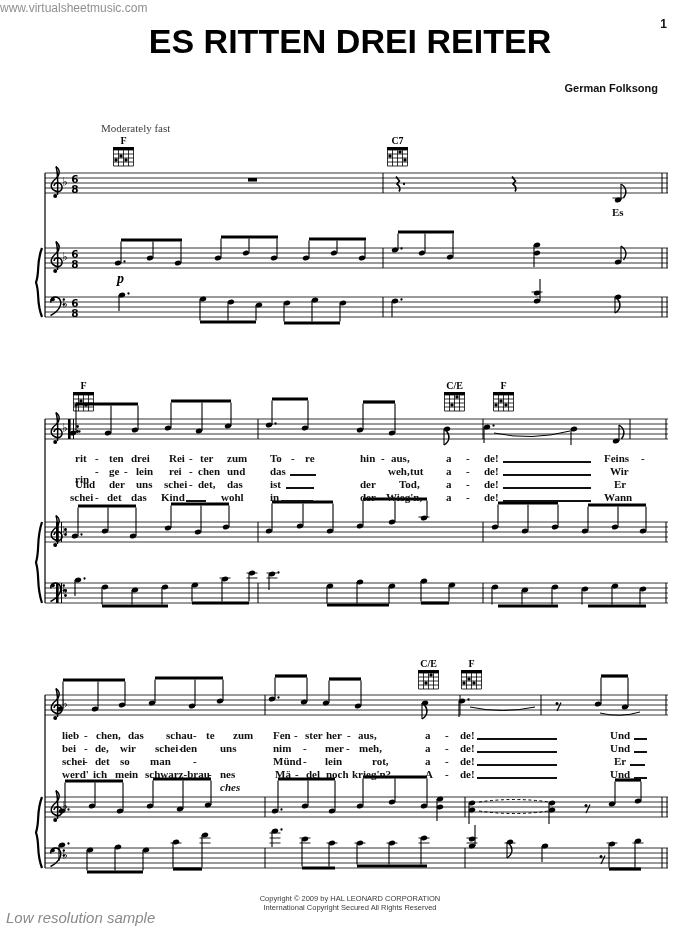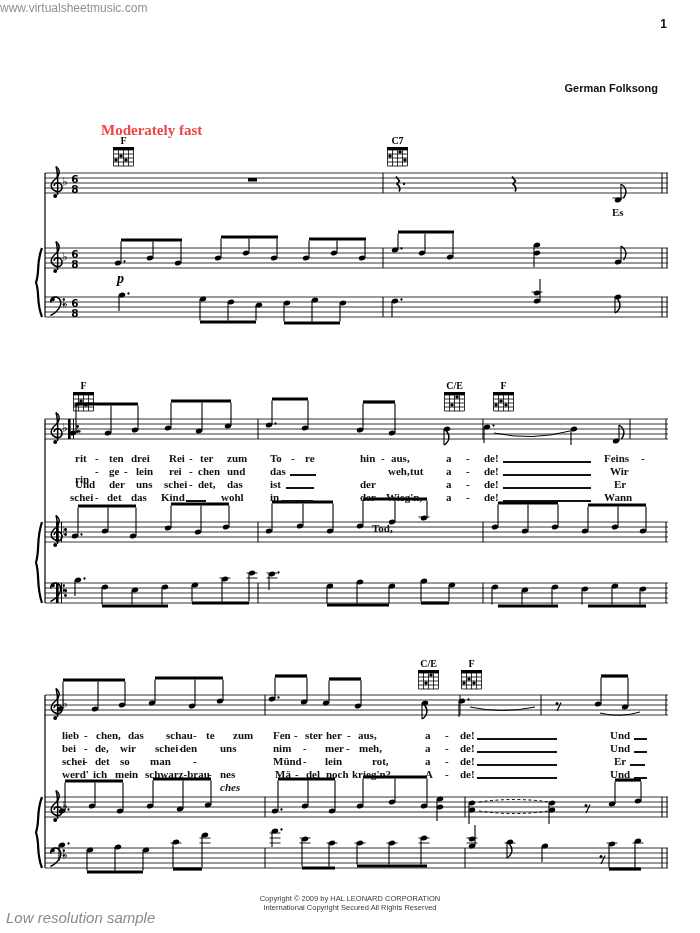--- a/index.html
+++ b/index.html
@@ -6,41 +6,42 @@
   .page{position:relative;width:700px;height:933px;background:#ffffff;overflow:hidden;
         font-family:"Liberation Serif",serif;color:#000;}
   .url{position:absolute;top:1px;left:0;width:100%;text-align:left;
        font-family:"Liberation Sans",sans-serif;font-size:12px;color:#8f8f8f;}
   .pagenum{position:absolute;top:17px;right:33px;font-family:"Liberation Sans",sans-serif;
        font-weight:bold;font-size:12px;color:#111;}
   .title{position:absolute;top:22px;left:0;width:100%;text-align:center;margin:0;
        font-family:"Liberation Sans",sans-serif;font-weight:700;font-size:34px;color:#000;}
   .credit{position:absolute;top:82px;right:42px;font-family:"Liberation Sans",sans-serif;
        font-weight:bold;font-size:11px;color:#111;}
-  .tempo{position:absolute;top:122px;left:101px;font-weight:bold;font-size:15px;color:#ef4444;}
+  .tempo{position:absolute;top:122px;left:101px;font-weight:normal;font-size:11px;color:#404040;}
   .dynamic{position:absolute;top:271px;left:117px;font-weight:bold;font-style:italic;
        font-size:14px;color:#000;}
   #notation{position:absolute;top:0;left:0;}
   .lyric{position:absolute;font-size:11px;font-weight:bold;white-space:nowrap;color:#111;}
   .lyric-rule{position:absolute;height:1.5px;background:#111;}
   .chord{position:absolute;width:41px;text-align:center;}
   .chord .clabel{font-size:10px;font-weight:bold;line-height:10px;margin-bottom:1px;}
   .copyright{position:absolute;top:894px;left:0;width:100%;text-align:center;
        font-family:"Liberation Sans",sans-serif;font-size:7.5px;line-height:9px;color:#3a3a3a;}
   .footer-left{position:absolute;top:909px;left:6px;font-family:"Liberation Sans",sans-serif;
        font-style:italic;font-size:15px;color:#8a8a8a;}
   .footer-right{position:absolute;top:909px;right:4px;font-family:"Liberation Sans",sans-serif;
        font-size:15px;color:#8a8a8a;}
 </style>
 </head>
 <body>
 
 <div class="page">
   <div class="url">www.virtualsheetmusic.com</div>
   <div class="pagenum">1</div>
+  <h1 class="title">ES RITTEN DREI REITER</h1>
   <div class="credit">German Folksong</div>
   <div class="tempo">Moderately fast</div>
   <div class="dynamic">p</div>
 
   <svg id="notation" width="700" height="933">
       <line x1="45" y1="173" x2="45" y2="317" stroke="#000" stroke-width="1.2"></line>
       <path d="M42,248 C36,263.18 40,270.77 36,282.5 C40,294.23 36,301.82 42,317" stroke="#000" stroke-width="2.2" fill="none"></path>
       <line x1="45" y1="173" x2="668" y2="173" stroke="#000" stroke-width="0.8"></line>
       <line x1="45" y1="178" x2="668" y2="178" stroke="#000" stroke-width="0.8"></line>
       <line x1="45" y1="183" x2="668" y2="183" stroke="#000" stroke-width="0.8"></line>
@@ -690,21 +691,21 @@
       <span class="lyric" style="left: 75px; top: 478px;">Und</span>
       <span class="lyric" style="left: 109px; top: 478px;">der</span>
       <span class="lyric" style="left: 136px; top: 478px;">uns</span>
       <span class="lyric" style="left: 164px; top: 478px;">schei</span>
       <span class="lyric" style="left: 189px; top: 478px;">-</span>
       <span class="lyric" style="left: 198px; top: 478px;">det,</span>
       <span class="lyric" style="left: 227px; top: 478px;">das</span>
       <span class="lyric" style="left: 270px; top: 478px;">ist</span>
       <div class="lyric-rule" style="left: 286px; top: 487px; width: 28px;"></div>
       <span class="lyric" style="left: 360px; top: 478px;">der</span>
-      <span class="lyric" style="left: 372px; top: 478px; margin-top: 44px;">Tod,</span>
+      <span class="lyric" style="left: 399px; top: 478px;">Tod,</span>
       <span class="lyric" style="left: 446px; top: 478px;">a</span>
       <span class="lyric" style="left: 466px; top: 478px;">-</span>
       <span class="lyric" style="left: 484px; top: 478px;">de!</span>
       <div class="lyric-rule" style="left: 503px; top: 487px; width: 88px;"></div>
       <span class="lyric" style="left: 614px; top: 478px;">Er</span>
       <span class="lyric" style="left: 70px; top: 491px;">schei</span>
       <span class="lyric" style="left: 95px; top: 491px;">-</span>
       <span class="lyric" style="left: 107px; top: 491px;">det</span>
       <span class="lyric" style="left: 131px; top: 491px;">das</span>
       <span class="lyric" style="left: 161px; top: 491px;">Kind</span>

